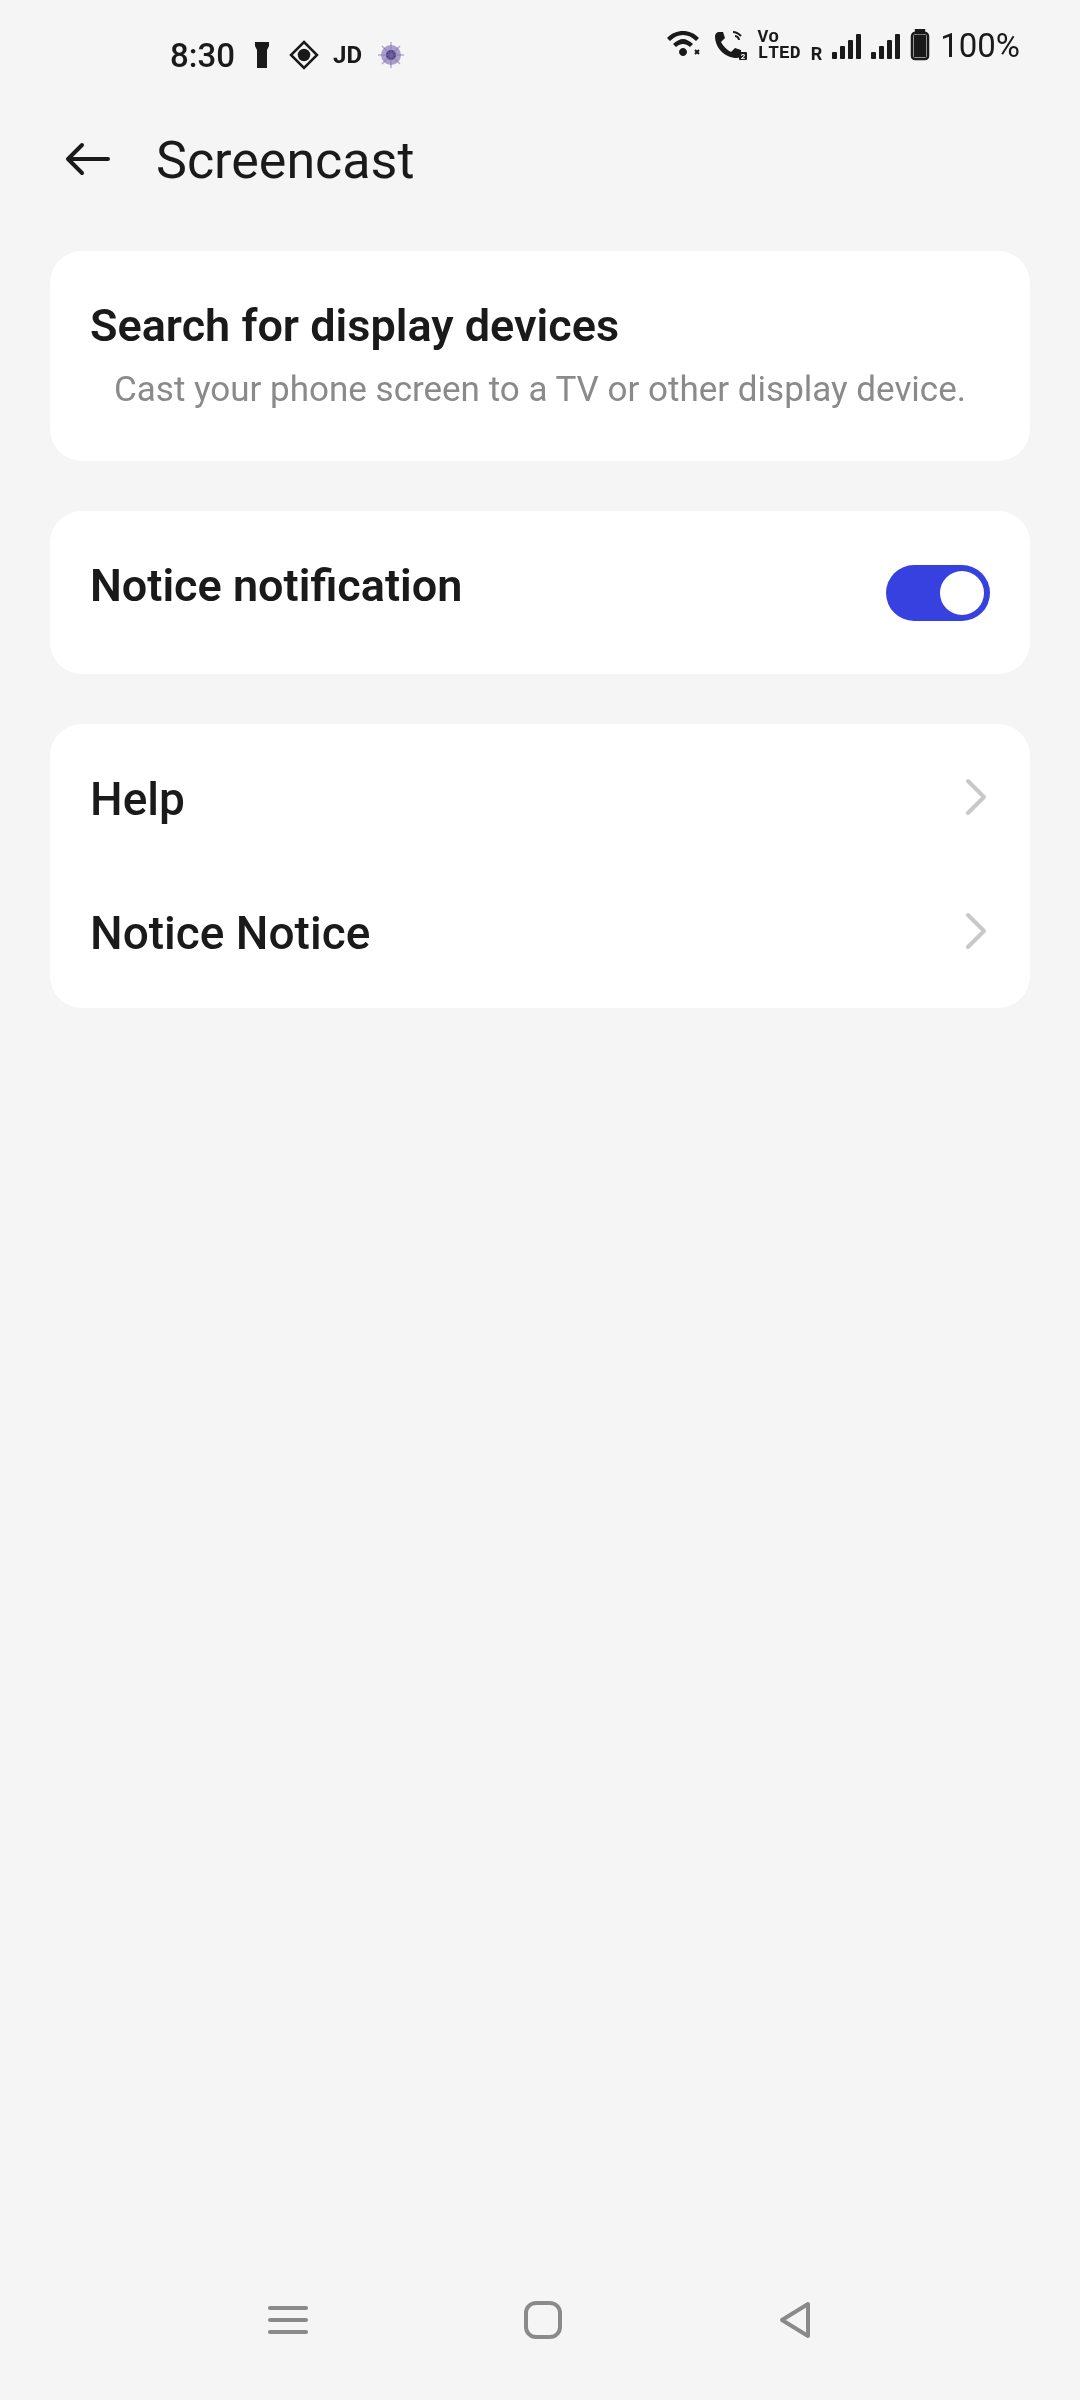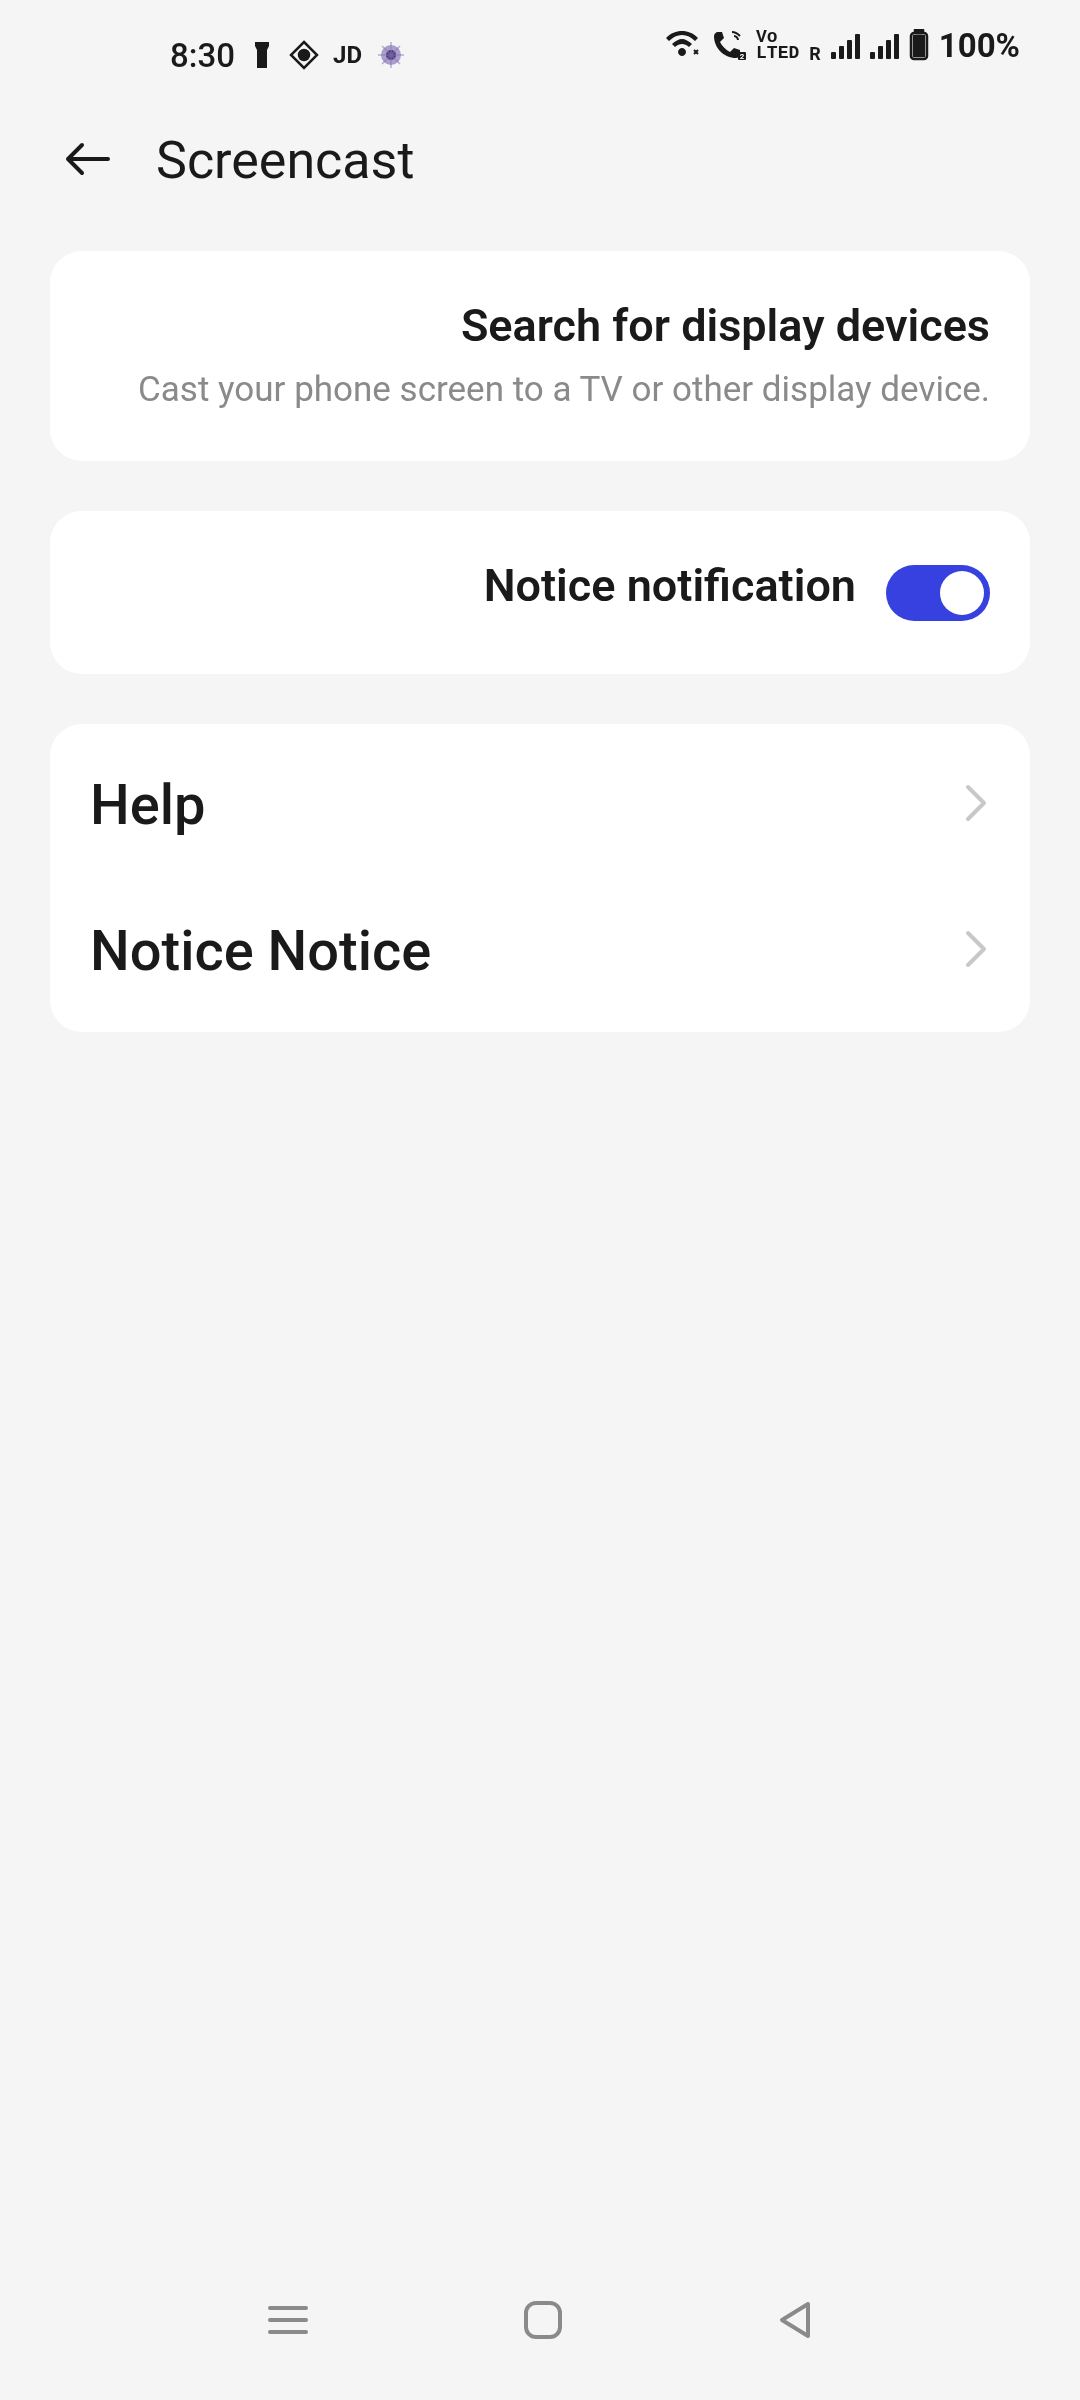--- a/index.html
+++ b/index.html
@@ -52,21 +52,20 @@
       width: 56px;
       height: 56px;
     }
     .header-title {
       font-size: 52px;
       font-weight: 400;
       color: #1a1a1a;
     }
     .content {
       padding: 0 50px;
-      text-align: right;
     }
     .card {
       background: #ffffff;
       border-radius: 32px;
       margin-bottom: 50px;
       padding: 8px 0;
     }
     .setting-row {
       padding: 40px 40px;
       display: flex;
@@ -83,21 +82,21 @@
       color: #1a1a1a;
       margin-bottom: 14px;
     }
     .setting-subtitle {
       font-size: 35px;
       color: #8a8a8a;
       line-height: 1.35;
       margin-left: 24px;
     }
     .simple-title {
-      font-size: 56px;
+      font-size: 46px;
       font-weight: 500;
       color: #1a1a1a;
     }
     .toggle {
       width: 104px;
       height: 56px;
       background: #3641e0;
       border-radius: 28px;
       position: relative;
       flex-shrink: 0;
@@ -138,21 +137,21 @@
       gap: 3px;
       height: 28px;
     }
     .signal-bar {
       width: 5px;
       background: #1a1a1a;
       border-radius: 1px;
     }
     .battery-text {
       font-size: 33px;
-      font-weight: 700;
+      font-weight: 400;
     }
     .status-text-small {
       font-size: 18px;
       font-weight: 700;
       line-height: 0.9;
     }
   </style>
 </head>
 <body>
 

